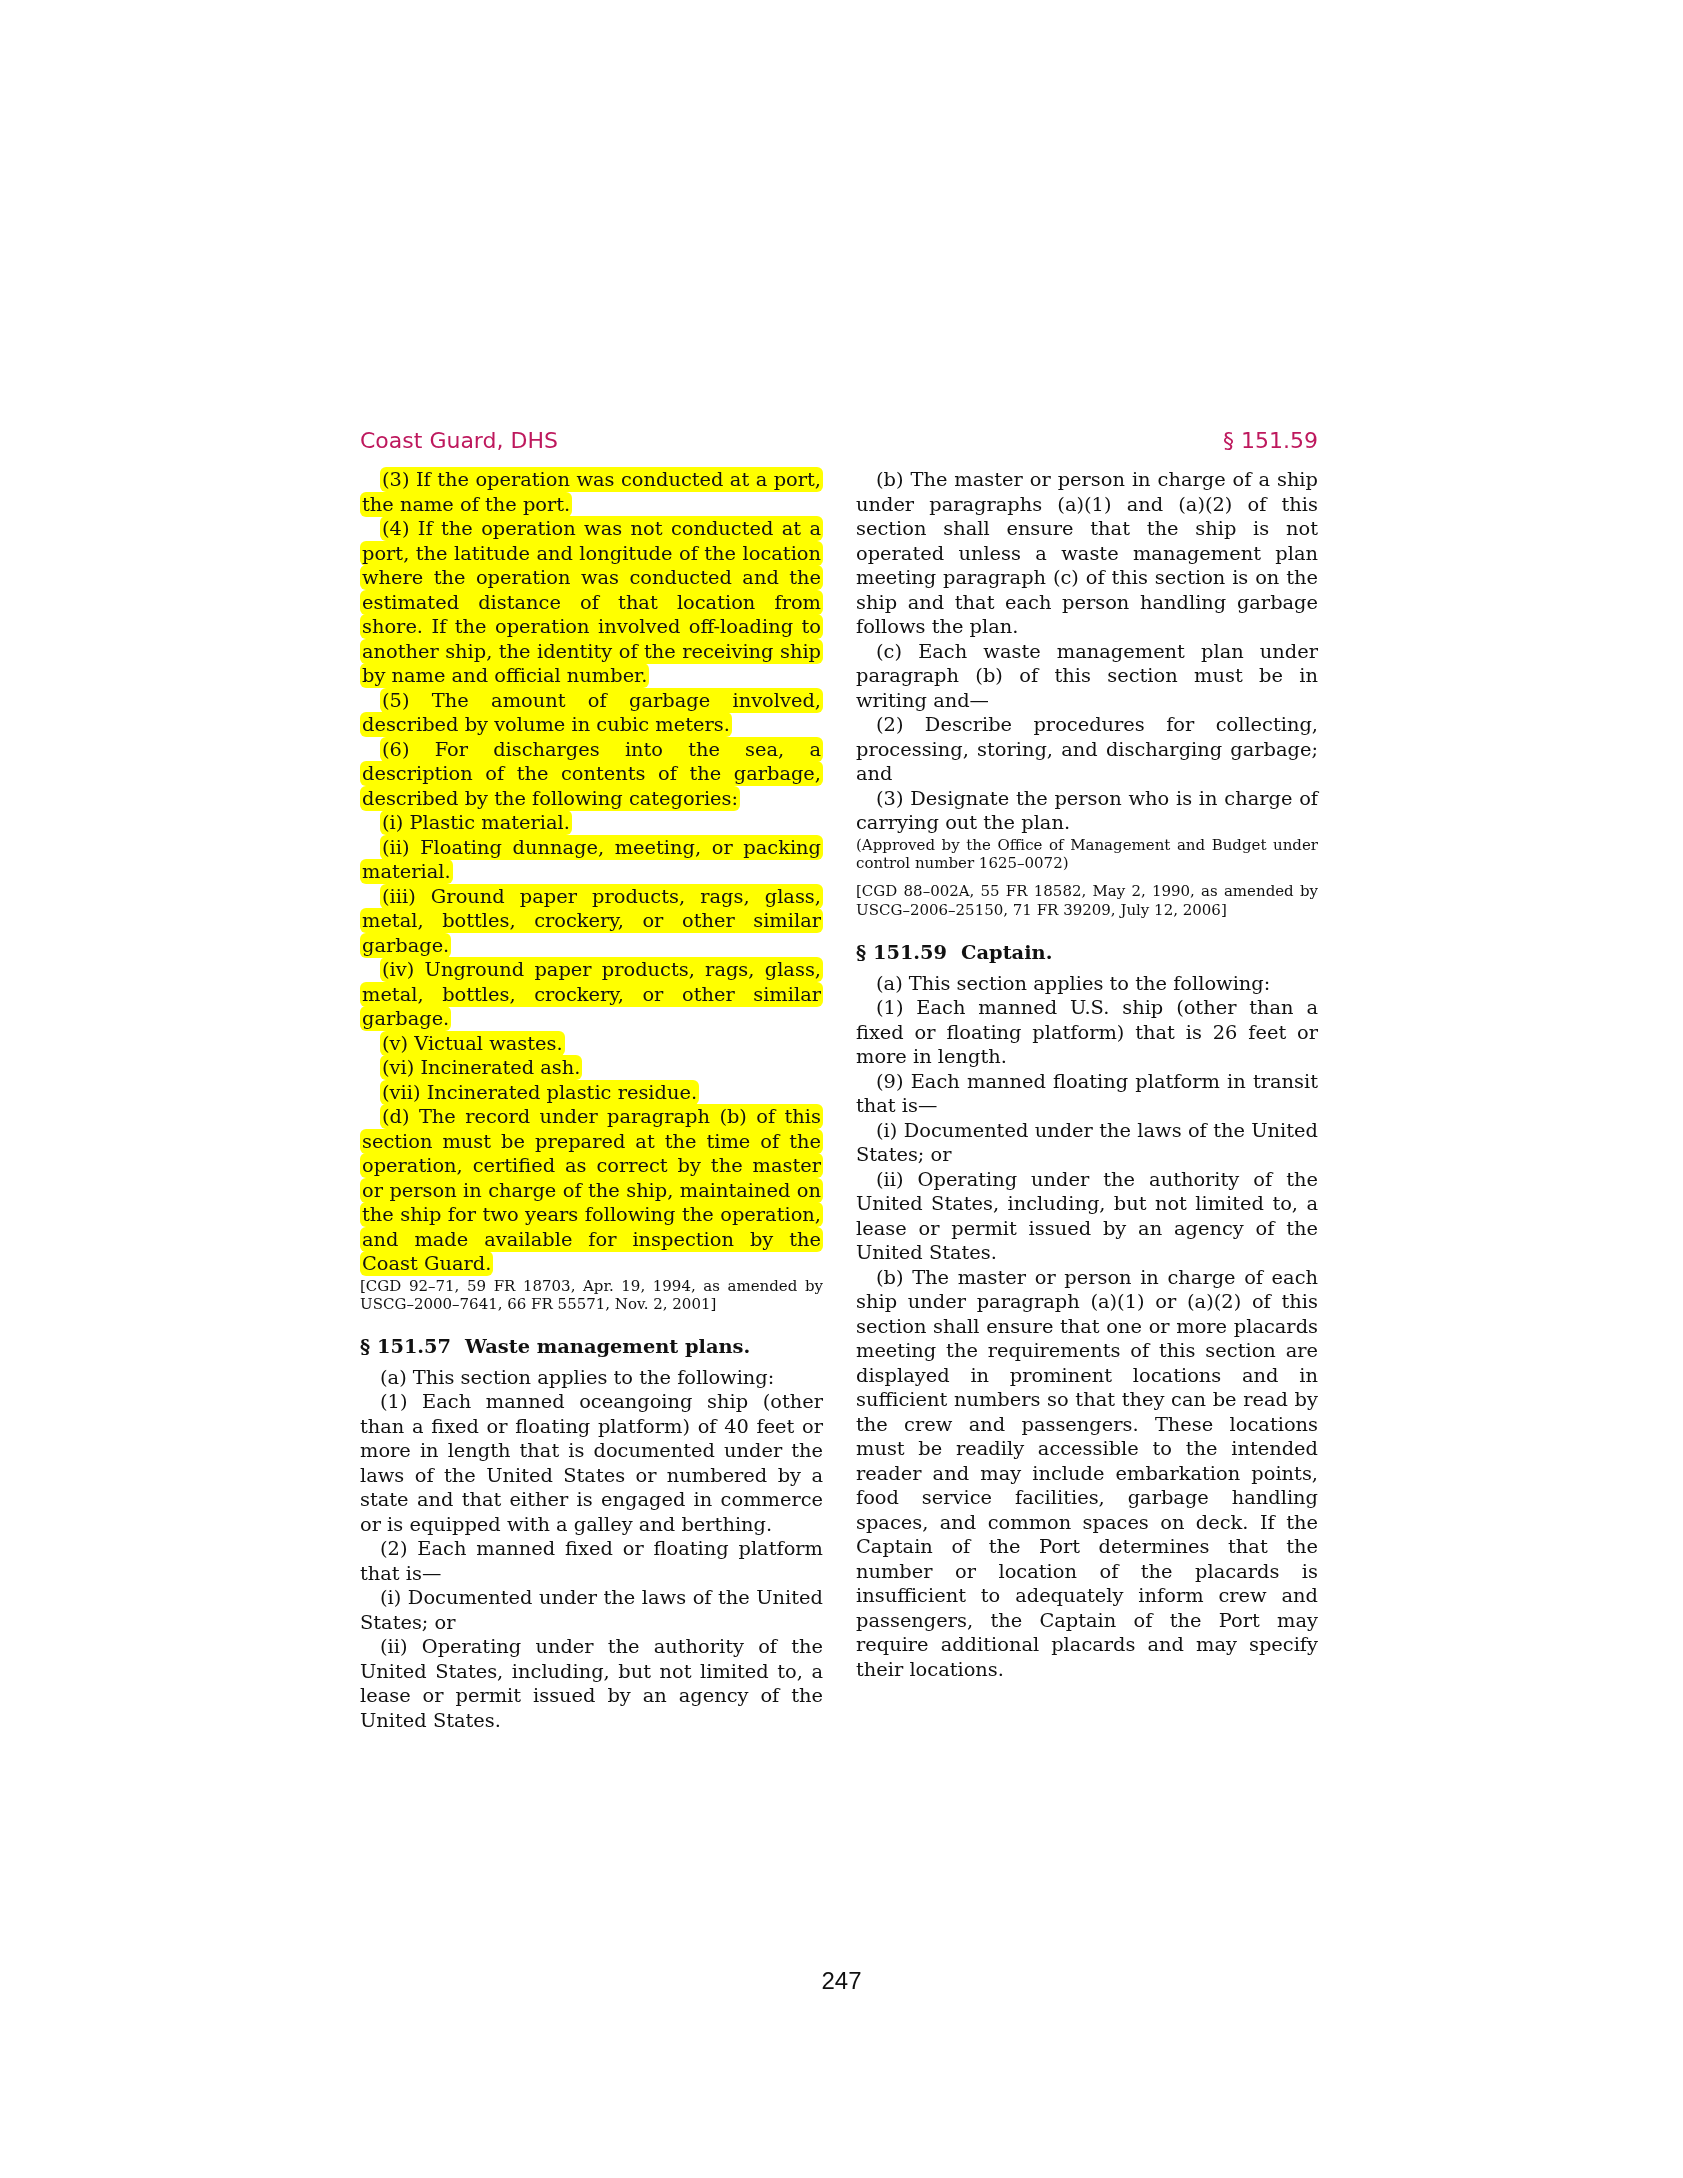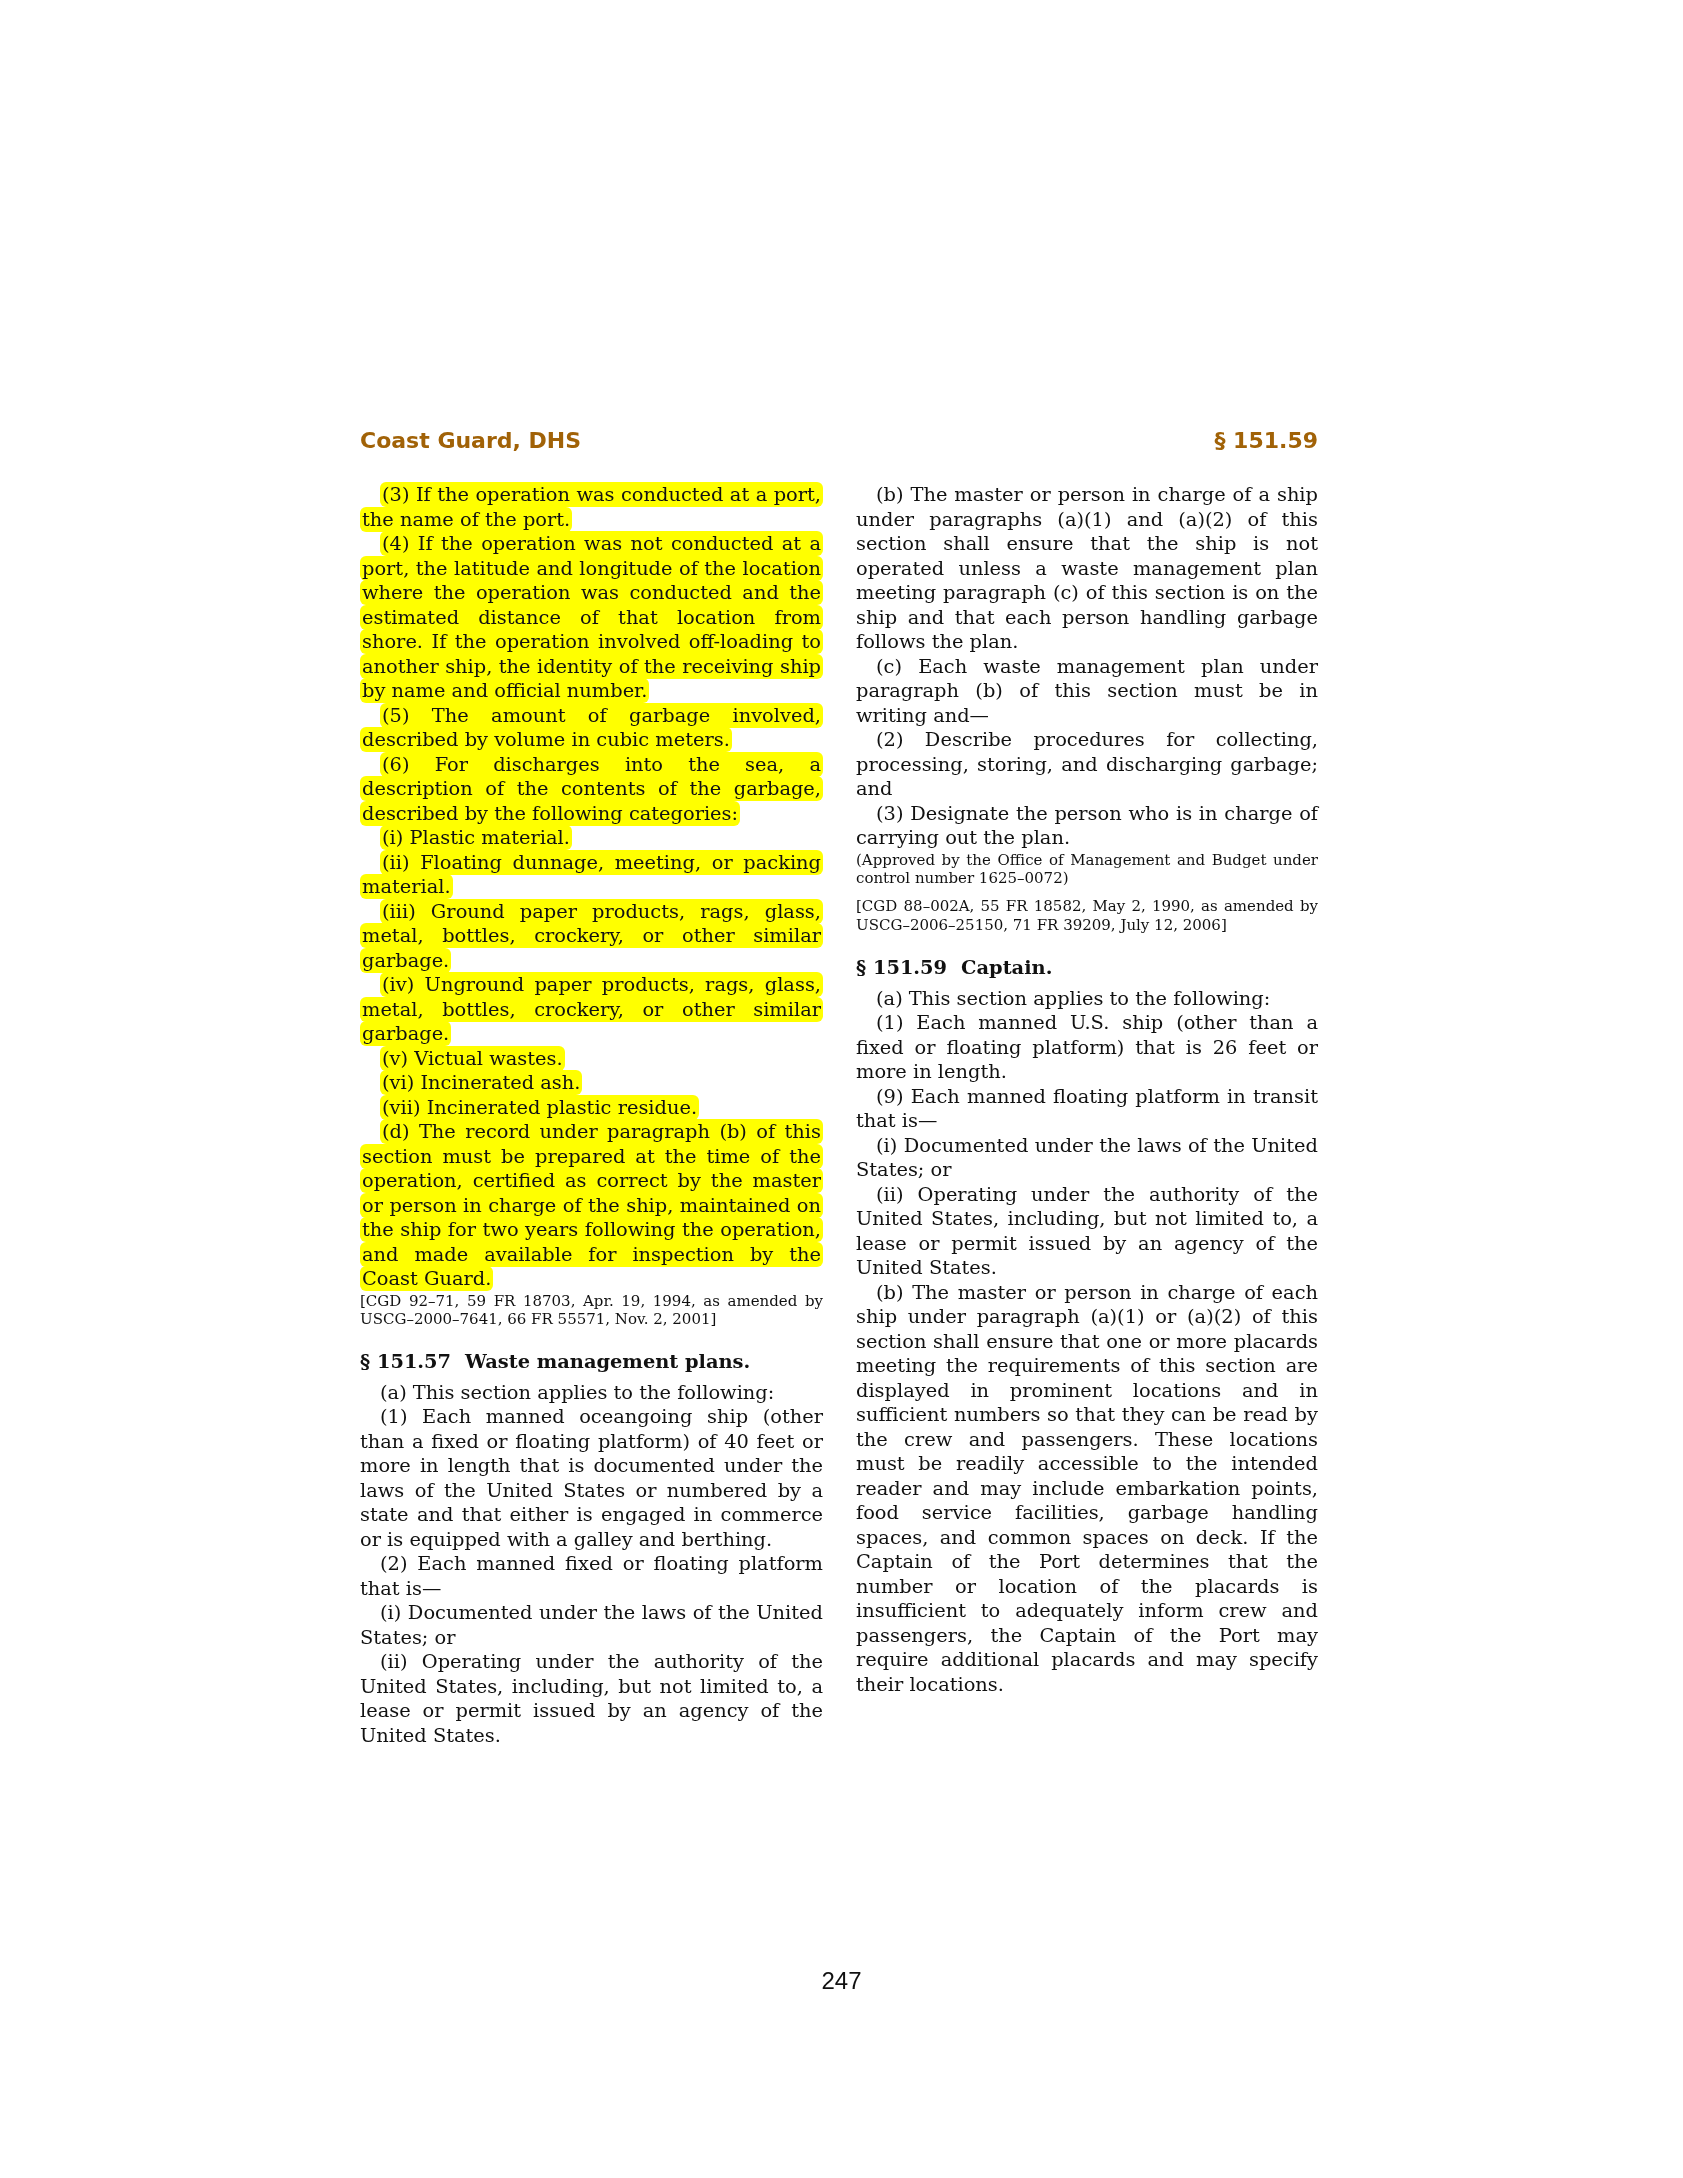--- a/index.html
+++ b/index.html
@@ -1,22 +1,22 @@
 <!DOCTYPE html>
 <html><head>
 <meta charset="utf-8">
 <style>
   html, body { margin:0; padding:0; background:#ffffff; }
   body { width:1683px; height:2178px; position:relative; overflow:hidden; }
   .page { position:absolute; left:0; top:0; width:1683px; height:2178px; }
   .running-head { position:absolute; top:428px; left:360px; width:958px; height:30px;
-    font-family:"DejaVu Sans", sans-serif; font-weight:bold; font-size:22px; color:#a16207; }
+    font-family:"DejaVu Sans", sans-serif; font-weight:normal; font-size:22px; color:#be185d; }
   .running-head .left { position:absolute; left:0; top:0; }
   .running-head .right { position:absolute; right:0; top:0; }
-  .col { position:absolute; top:483px; width:463px;
+  .col { position:absolute; top:468px; width:463px;
     font-family:"DejaVu Serif", serif; font-size:19.4px; line-height:24.5px; color:#111; }
   .col.left { left:360px; }
   .col.right { left:856px; width:462px; }
   .p { text-align:justify; text-indent:20px; margin:0; hyphens:manual; }
   .hl { background:#ffff00; box-decoration-break:clone; -webkit-box-decoration-break:clone;
     padding:1px 2px; border-radius:6px; }
   .cite { font-size:15px; line-height:18.4px; text-align:justify; margin:0 0 0 0; text-indent:0; }
   .cite.tight { margin-top:10px; }
   .section-head { font-weight:bold; font-size:19.4px; margin:22px 0 6px 0; text-indent:0; }
   .section-head .num { margin-right:14px; }

